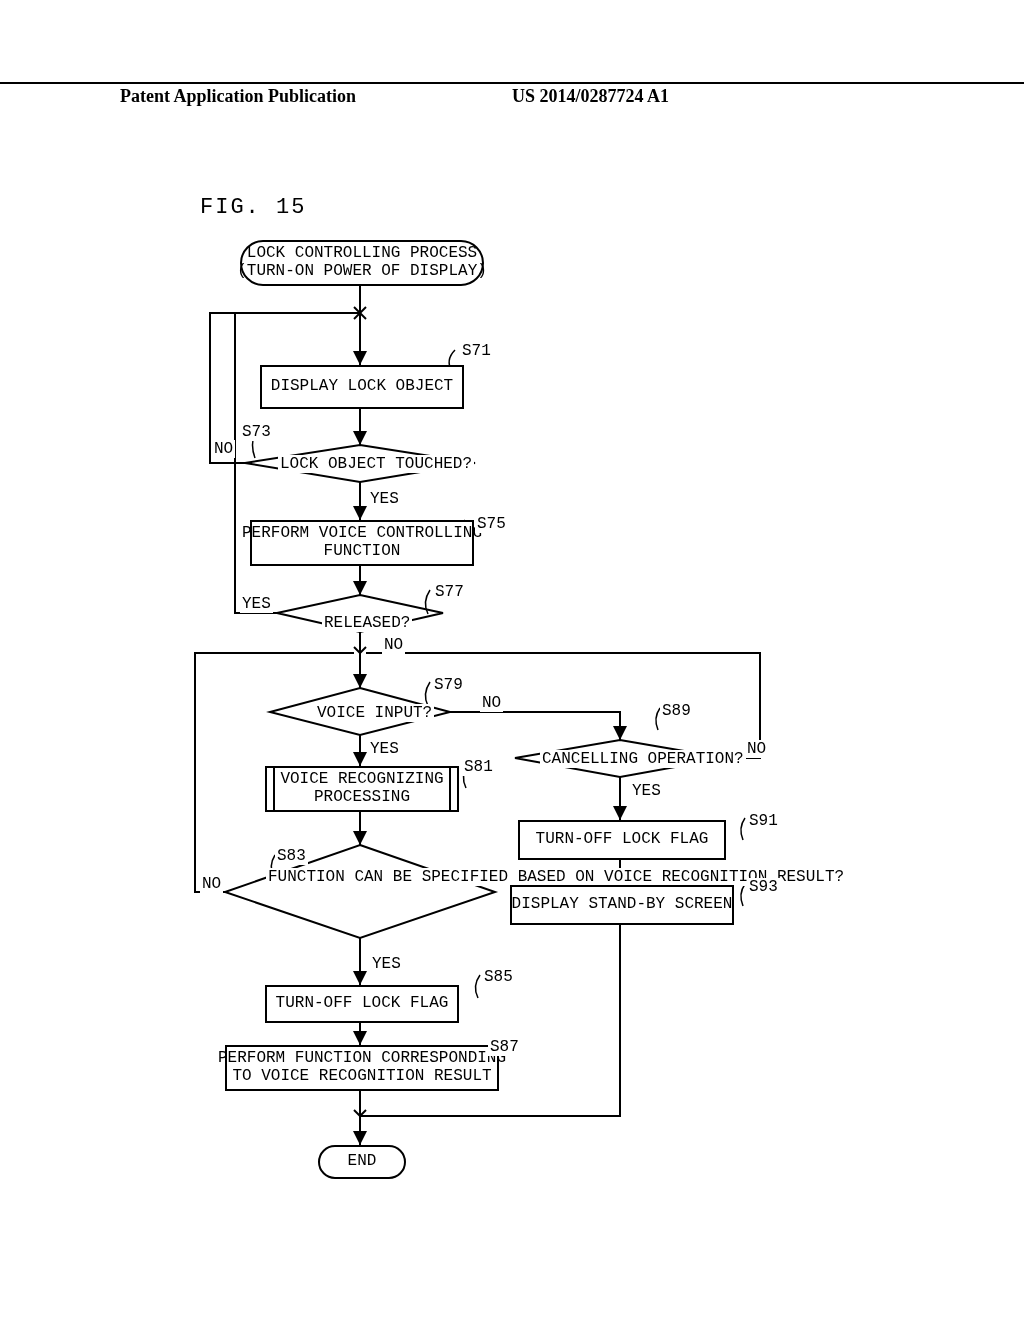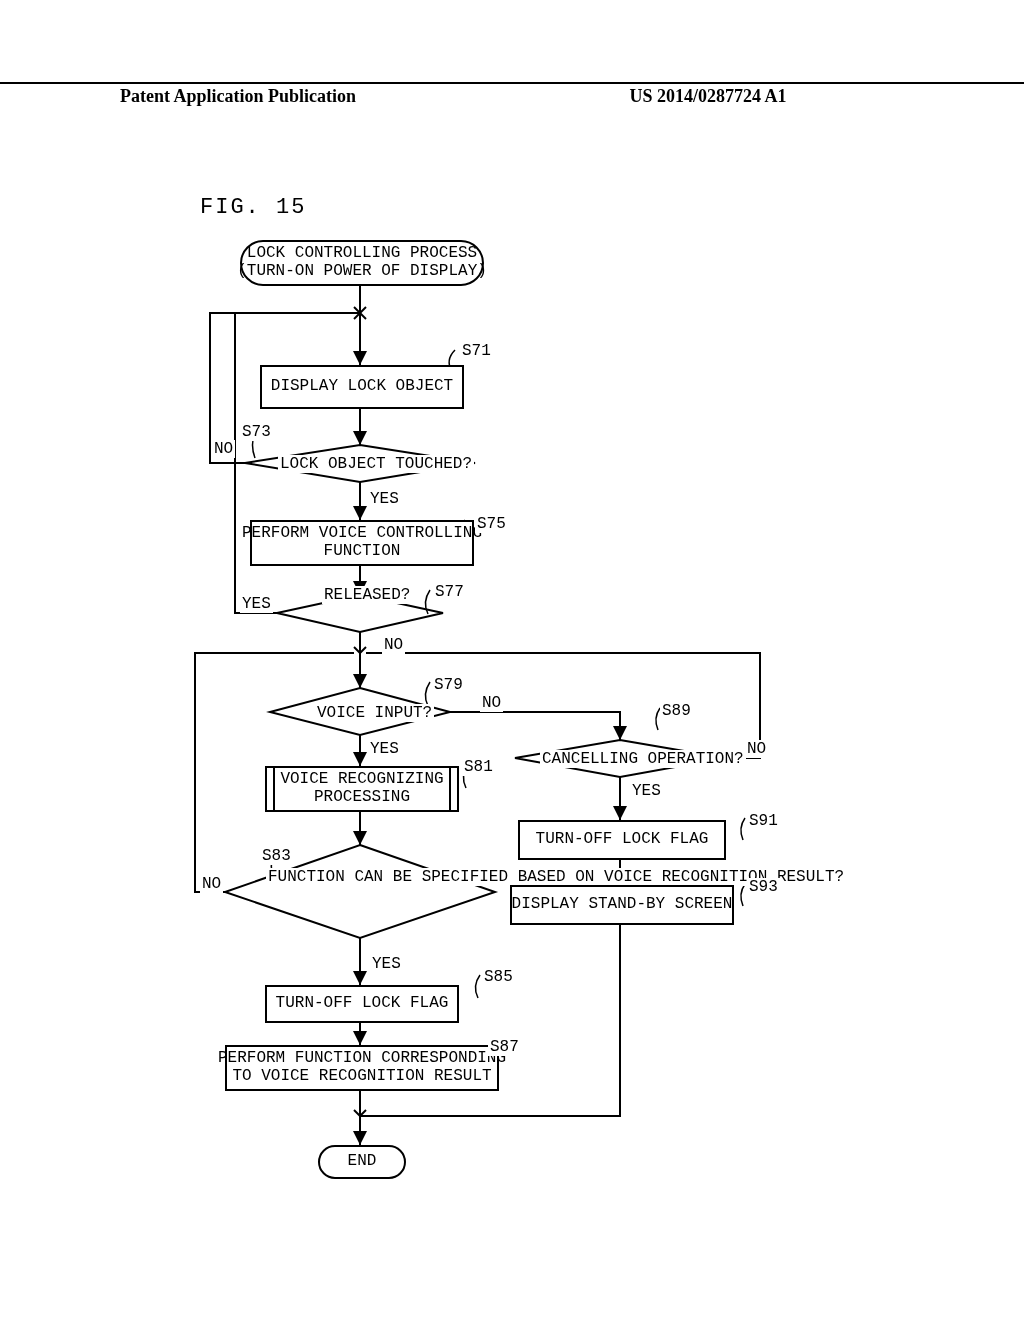--- a/index.html
+++ b/index.html
@@ -25,21 +25,21 @@
     padding-top: 2px;
   }
   .header-row {
     display: flex;
     font-size: 18px;
     padding: 0 120px;
     font-weight: bold;
   }
   .hdr-left  { flex: 1; text-align: left; }
   .hdr-mid   { flex: 1; text-align: center; }
-  .hdr-right { flex: 1; text-align: center; }
+  .hdr-right { flex: 1; text-align: left; }
   .fig-label {
     position: absolute;
     top: 195px;
     left: 200px;
     font-family: "Courier New", monospace;
     font-size: 22px;
     letter-spacing: 2px;
   }
   
   .canvas {
@@ -210,38 +210,38 @@
 
     <span class="lbl" style="left:278px; top:455px;">LOCK OBJECT TOUCHED?</span>
     <span class="lbl" style="left:240px; top:423px;">S73</span>
     <span class="lbl" style="left:212px; top:440px;">NO</span>
     <span class="lbl" style="left:368px; top:490px;">YES</span>
 
     <div class="node rect" style="left:250px; top:520px; width:220px; height:42px;">PERFORM VOICE CONTROLLING
 FUNCTION</div>
     <span class="lbl" style="left:475px; top:515px;">S75</span>
 
-    <span class="lbl" style="left:322px; top:586px;">RELEASED?</span>
+    <span class="lbl" style="left:322px; top:614px;">RELEASED?</span>
     <span class="lbl" style="left:433px; top:583px;">S77</span>
     <span class="lbl" style="left:240px; top:595px;">YES</span>
     <span class="lbl" style="left:382px; top:636px;">NO</span>
 
     <span class="lbl" style="left:315px; top:704px;">VOICE INPUT?</span>
     <span class="lbl" style="left:432px; top:676px;">S79</span>
     <span class="lbl" style="left:368px; top:740px;">YES</span>
     <span class="lbl" style="left:480px; top:694px;">NO</span>
 
     <div class="node sub" style="left:265px; top:766px; width:190px; height:42px;">VOICE RECOGNIZING
 PROCESSING</div>
     <span class="lbl" style="left:462px; top:758px;">S81</span>
 
     <span class="lbl" style="left:266px; top:868px; text-align:center;">FUNCTION CAN BE
 SPECIFIED BASED ON VOICE
 RECOGNITION RESULT?</span>
-    <span class="lbl" style="left:260px; top:847px;">S83</span>
+    <span class="lbl" style="left:275px; top:847px;">S83</span>
     <span class="lbl" style="left:200px; top:875px;">NO</span>
     <span class="lbl" style="left:370px; top:955px;">YES</span>
 
     <div class="node rect" style="left:265px; top:985px; width:190px; height:34px;">TURN-OFF LOCK FLAG</div>
     <span class="lbl" style="left:482px; top:968px;">S85</span>
 
     <div class="node rect" style="left:225px; top:1045px; width:270px; height:42px;">PERFORM FUNCTION CORRESPONDING
 TO VOICE RECOGNITION RESULT</div>
     <span class="lbl" style="left:488px; top:1038px;">S87</span>
 

